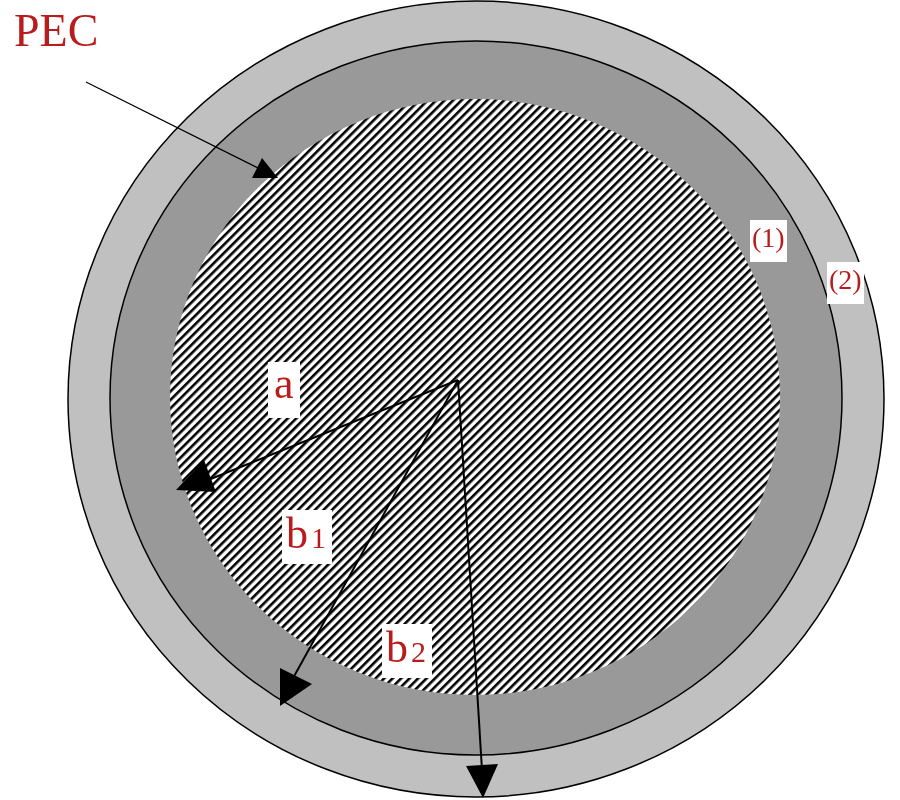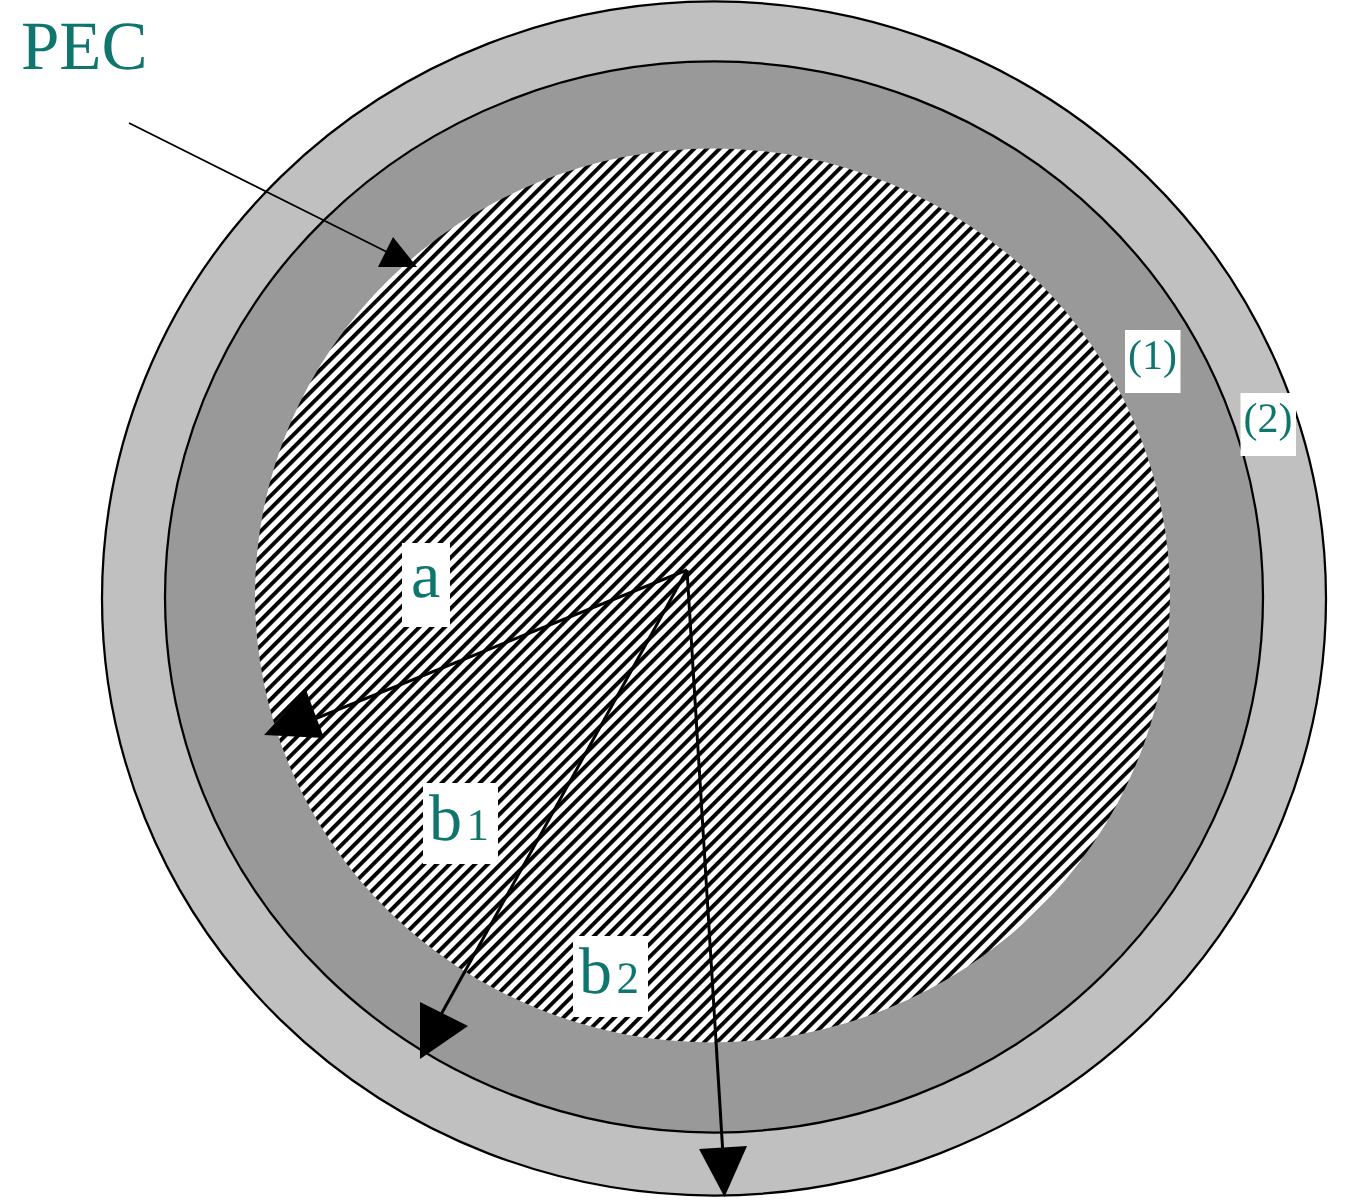--- a/index.html
+++ b/index.html
@@ -1,25 +1,25 @@
 <!DOCTYPE html>
 <html><head>
 <meta charset="utf-8">
 <style>
   html, body { margin: 0; padding: 0; background: #ffffff; }
   body { width: 900px; height: 800px; position: relative; overflow: hidden;
          font-family: "Liberation Serif", "DejaVu Serif", serif; }
   svg { position: absolute; left: 0; top: 0; }
-  .label { position: absolute; background: #ffffff; color: #0f766e;
+  .label { position: absolute; background: #ffffff; color: #b91c1c;
            font-family: "Liberation Serif", "DejaVu Serif", serif; line-height: 1; }
   .pec { left: 14px; top: 8px; font-size: 46px; background: transparent; }
   .l1 { left: 750px; top: 220px; font-size: 28px; padding: 4px 2px 10px 2px; }
   .l2 { left: 827px; top: 262px; font-size: 28px; padding: 4px 2px 10px 2px; }
   .la { left: 268px; top: 362px; font-size: 44px; padding: 0 6px 12px 6px; }
-  .lb1 { left: 282px; top: 510px; font-size: 44px; padding: 2px 6px 8px 4px; margin-top: 12px; }
+  .lb1 { left: 282px; top: 510px; font-size: 44px; padding: 2px 6px 8px 4px; }
   .lb2 { left: 382px; top: 624px; font-size: 44px; padding: 2px 6px 8px 4px; }
   .sub { font-size: 30px; margin-left: 3px; }
 </style>
 </head>
 <body>
 
 <svg width="900" height="800" viewBox="0 0 900 800">
   <defs>
     <pattern id="hatch" patternUnits="userSpaceOnUse" width="6" height="6" patternTransform="rotate(45)">
       <rect width="6" height="6" fill="#ffffff"></rect>

